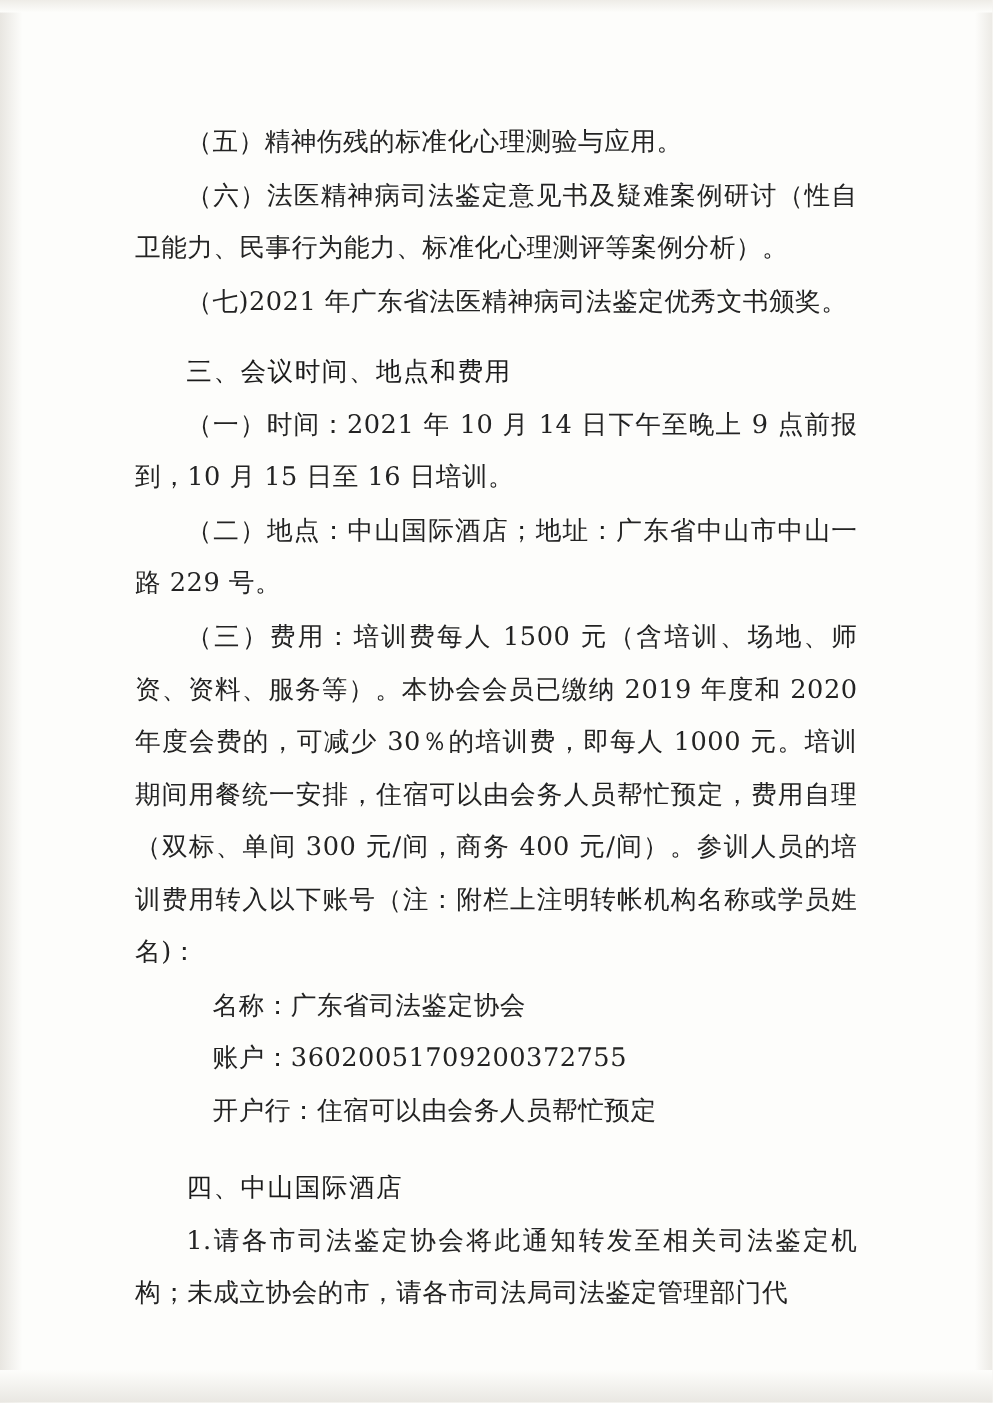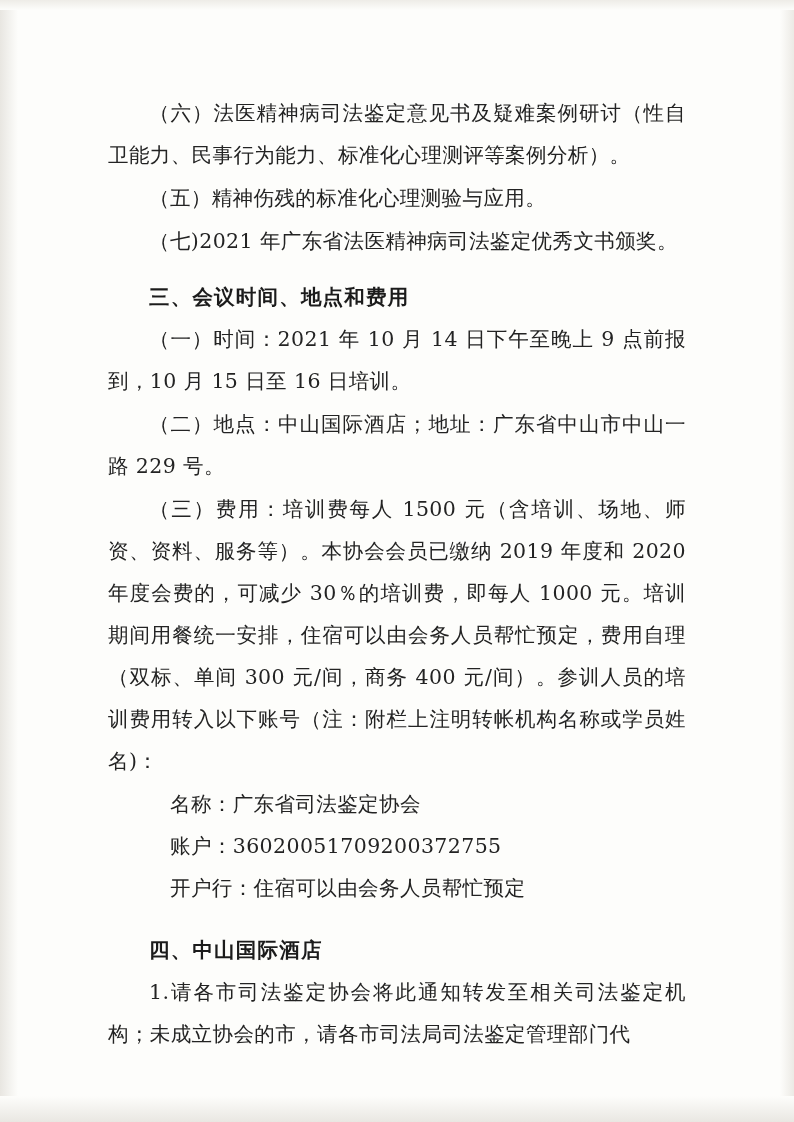--- a/index.html
+++ b/index.html
@@ -66,21 +66,21 @@
   }
 
   p.indent {
     text-indent: 41px;
   }
 
   p.heading {
     margin: 0;
     font-size: 20.5px;
     line-height: 42px;
-    font-weight: bold;
+    font-weight: normal;
     text-indent: 41px;
     letter-spacing: 1.2px;
     color: #1b1b1b;
   }
 
   p.sub {
     margin: 0;
     font-size: 20.5px;
     line-height: 42px;
     text-indent: 62px;
@@ -95,23 +95,23 @@
 <body>
 
 <div class="page">
   <div class="scan-edge-left"></div>
   <div class="scan-edge-right"></div>
   <div class="scan-edge-top"></div>
   <div class="scan-edge-bottom"></div>
 
   <div class="content">
 
+    <p class="para indent">（五）精神伤残的标准化心理测验与应用。</p>
+
     <p class="para indent">（六）法医精神病司法鉴定意见书及疑难案例研讨（性自卫能力、民事行为能力、标准化心理测评等案例分析）。</p>
-
-    <p class="para indent">（五）精神伤残的标准化心理测验与应用。</p>
 
     <p class="para indent">（七)2021 年广东省法医精神病司法鉴定优秀文书颁奖。</p>
 
     <div class="spacer-sm"></div>
 
     <p class="heading">三、会议时间、地点和费用</p>
 
     <p class="para indent">（一）时间：2021 年 10 月 14 日下午至晚上 9 点前报到，10 月 15 日至 16 日培训。</p>
 
     <p class="para indent">（二）地点：中山国际酒店；地址：广东省中山市中山一路 229 号。</p>

